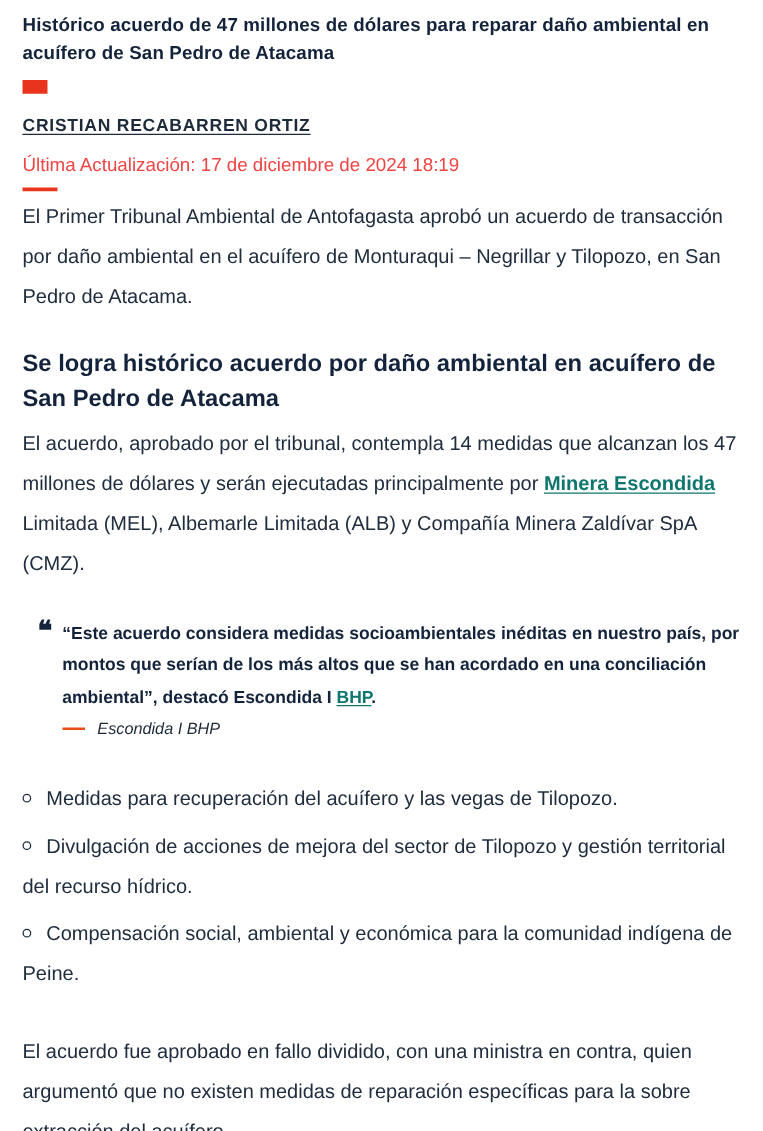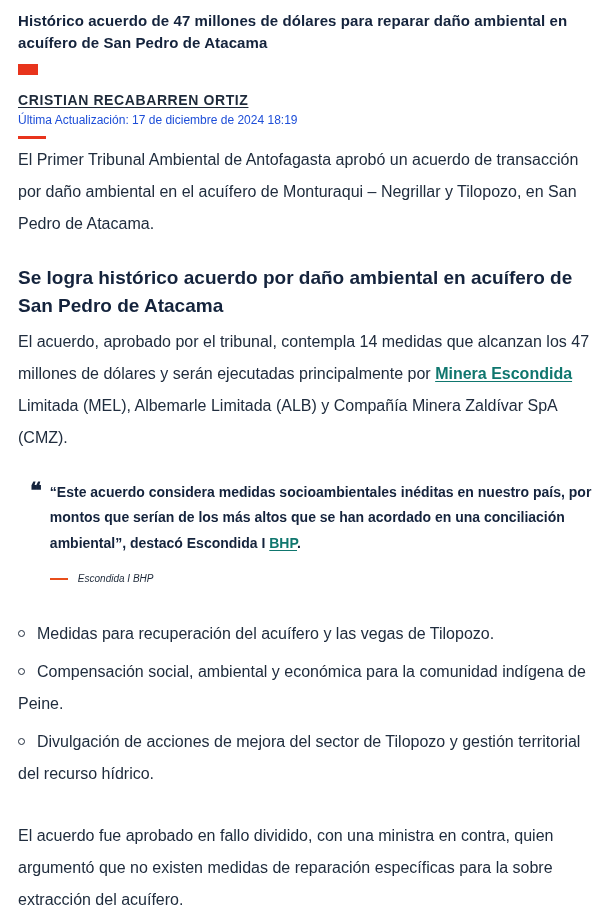--- a/index.html
+++ b/index.html
@@ -31,23 +31,23 @@
     margin-top: 17px;
     font-size: 14px;
     font-weight: bold;
     letter-spacing: 0.6px;
     color: #1e2a3a;
     text-decoration: underline;
     text-underline-offset: 2px;
     cursor: pointer;
   }
   .updated {
-    margin-top: 4px;
-    font-size: 12px;
-    color: #1d4ed8;
+    margin-top: 14px;
+    font-size: 15px;
+    color: #ef4444;
   }
   .red-divider {
     width: 28px;
     height: 3px;
     background: #e8341c;
     margin-top: 9px;
   }
   .lead, .body-par {
     margin-top: 5px;
     font-size: 16px;
@@ -82,22 +82,22 @@
     flex: 0 0 auto;
   }
   .quote-body { flex: 1; }
   .quote-text {
     font-size: 14px;
     font-weight: bold;
     line-height: 1.85;
     color: #14233c;
   }
   .quote-attrib {
-    margin-top: 16px;
-    font-size: 10px;
+    margin-top: 4px;
+    font-size: 13px;
     font-style: italic;
     color: #1e2a3a;
     display: flex;
     align-items: center;
   }
   .attrib-dash {
     display: inline-block;
     width: 18px;
     height: 2px;
     background: #e84e1b;
@@ -160,20 +160,20 @@
       <span>Escondida I BHP</span>
     </div>
   </div>
 </blockquote>
 
 <div class="bullet-list">
   <div class="bullet-item">
     <span class="bullet-dot"></span><span>Medidas para recuperación del acuífero y las vegas de Tilopozo.</span>
   </div>
   <div class="bullet-item">
-    <span class="bullet-dot"></span><span>Compensación social, ambiental y económica para la comunidad indígena de Peine.</span>
+    <span class="bullet-dot"></span><span>Divulgación de acciones de mejora del sector de Tilopozo y gestión territorial del recurso hídrico.</span>
   </div>
   <div class="bullet-item">
-    <span class="bullet-dot"></span><span>Divulgación de acciones de mejora del sector de Tilopozo y gestión territorial del recurso hídrico.</span>
+    <span class="bullet-dot"></span><span>Compensación social, ambiental y económica para la comunidad indígena de Peine.</span>
   </div>
 </div>
 
 <p class="closing">El acuerdo fue aprobado en fallo dividido, con una ministra en contra, quien argumentó que no existen medidas de reparación específicas para la sobre extracción del acuífero.</p>
 
 </body></html>

